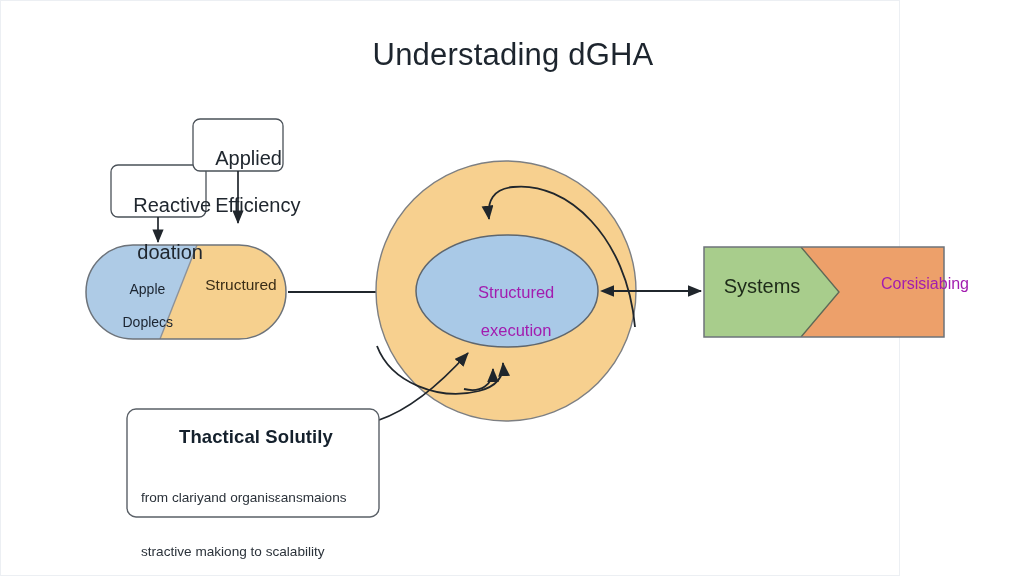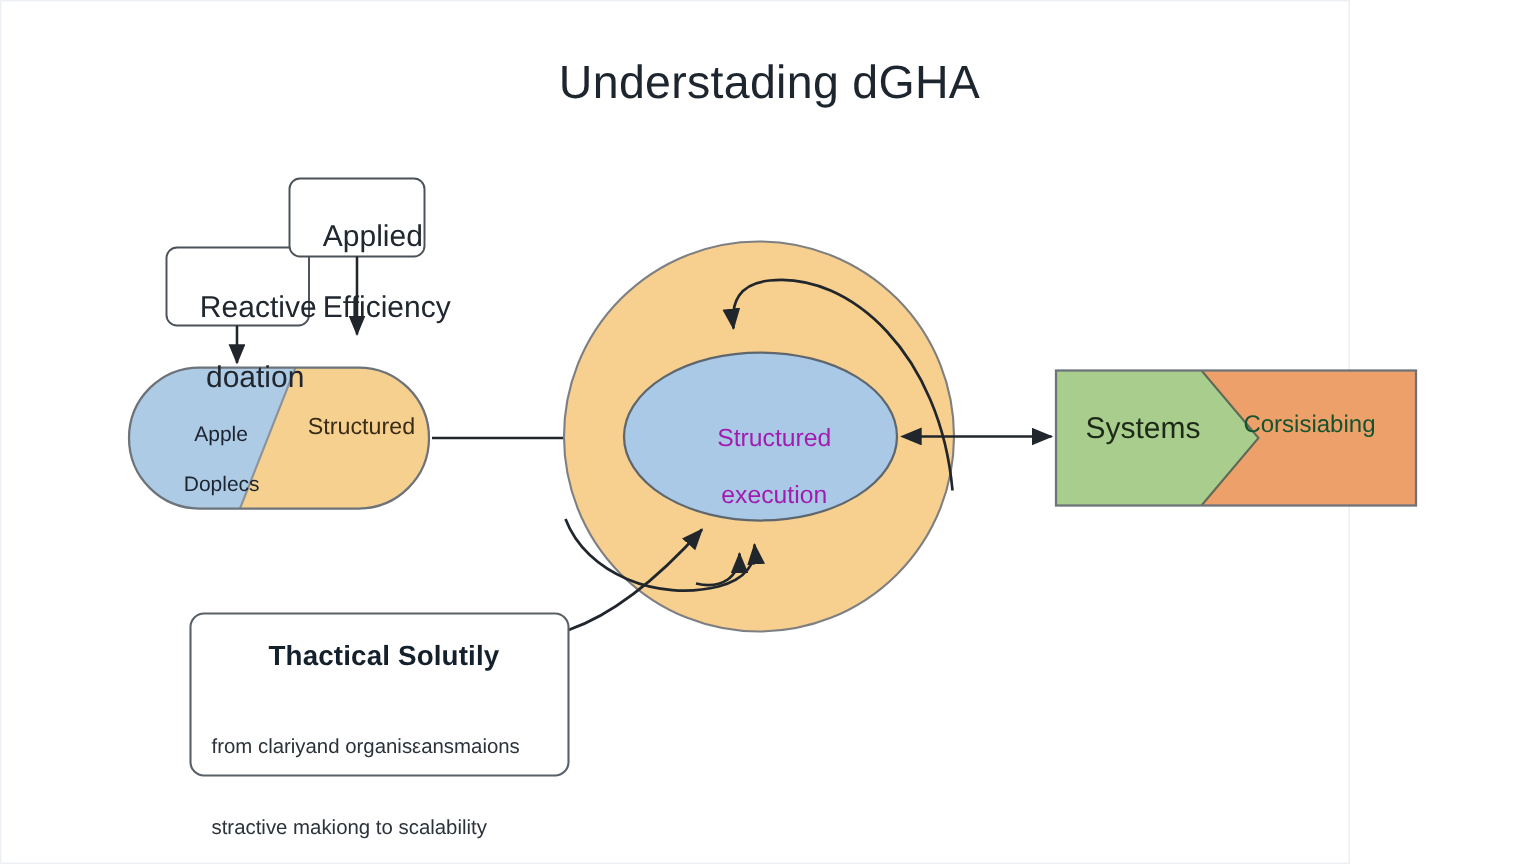--- a/index.html
+++ b/index.html
@@ -62,22 +62,22 @@
     left:430px;top:263px;width:152px;
     text-align:center;font-size:16.5px;color:#a21caf;
   }
 
   
   #banner-left-label{
     left:706px;top:274px;width:110px;
     text-align:center;font-size:20px;color:#1d2a18;
   }
   #banner-right-label{
-    left:790px;top:274px;width:126px;
-    text-align:right;font-size:16px;color:#14532d;
+    left:861px;top:274px;width:126px;
+    text-align:center;font-size:16px;color:#a21caf;
   }
 
   
   #note-heading{
     left:140px;top:425px;width:250px;
     font-size:18.5px;color:#14202c;font-weight:600;
     letter-spacing:.1px;
     margin-left:38px;
   }
   #note-body{

